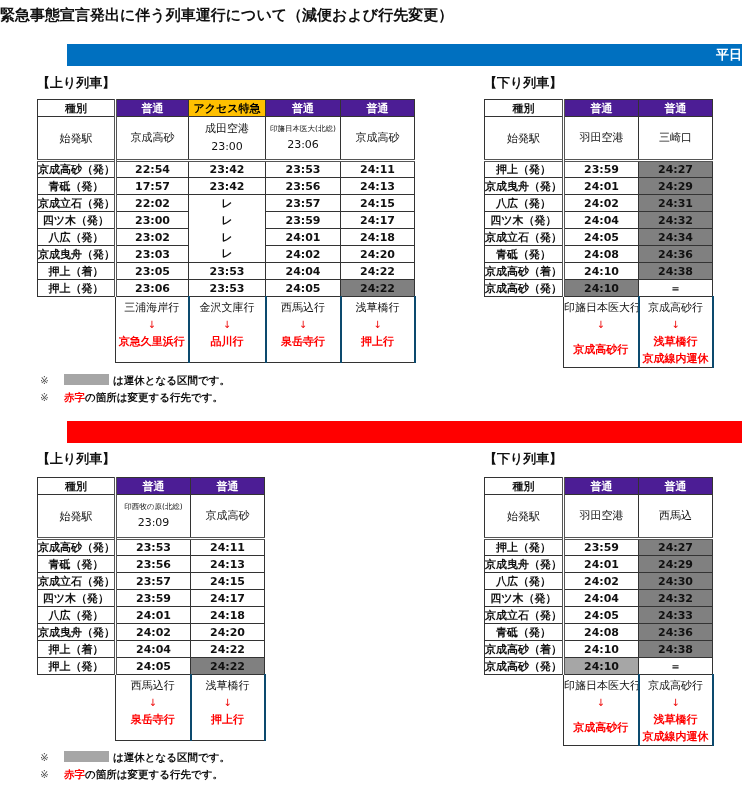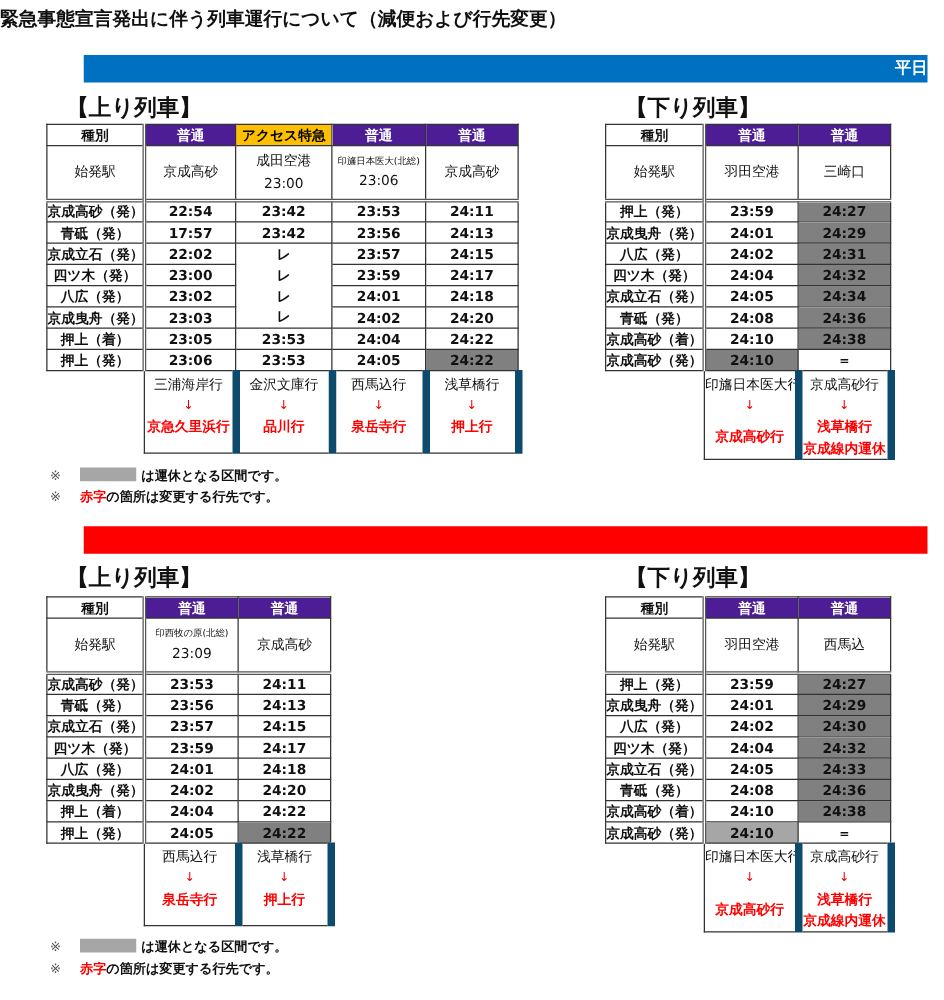--- a/index.html
+++ b/index.html
@@ -2,36 +2,36 @@
 <html><head>
 <meta charset="utf-8">
 <style>
   * { box-sizing: border-box; margin: 0; padding: 0; }
   html, body { width: 755px; height: 800px; background: #fff; overflow: hidden; }
   body { position: relative; font-family: "DejaVu Sans", "Liberation Sans", sans-serif; color: #111; }
   .title { position: absolute; left: 0; top: 6px; width: 755px; text-align: left; font-size: 15px; font-weight: bold; }
   .banner { position: absolute; left: 37px; width: 675px; height: 22px; color: #fff; font-weight: bold; font-size: 13px; text-align: right; line-height: 22px; margin-left: 30px; }
   .banner.blue { background: #0070C0; top: 44px; }
   .banner.red { background: #FF0000; top: 421px; }
-  .sec-label { position: absolute; font-size: 18px; font-weight: bold; margin-left: 16px; }
+  .sec-label { position: absolute; font-size: 13px; font-weight: bold; }
   table.tt { position: absolute; border-collapse: collapse; font-size: 11px; font-weight: bold; table-layout: fixed; }
   table.tt td { border: 1px solid #333; text-align: center; vertical-align: middle; height: 17px; padding: 0; white-space: nowrap; overflow: hidden; }
   table.tt td.lbl { border-right: 3px double #555; font-family: Liberation Serif, serif; }
   table.tt tr.hdr td.type { background: #4c1d95; color: #fff; height: 17px; }
   table.tt tr.hdr td.type.acc { background: #FFC000; color: #000; }
   table.tt tr.hdr td.lblh { height: 17px; }
   table.tt tr.orig td { height: 44px; font-weight: normal; font-size: 11px; line-height: 18px; }
   table.tt tr.orig td .small { font-size: 7.5px; display: block; line-height: 14px; }
   table.tt tr.orig { border-bottom: 3px double #555; }
   table.tt tr.dashed td { border-top: 1px dashed #333; }
   table.tt td.gray { background: #808080; }
   table.tt td.lgray { background: #A6A6A6; }
   table.tt td.lbl, table.tt td.lblh, table.tt tr.orig td.lbl { font-weight: normal; }
   table.tt td.lbl { font-weight: bold; }
-  table.tt tr.dest td { height: 66px; vertical-align: top; border-left: 1px solid #333; border-right: 6px solid #0c4a6e; border-bottom: 1px solid #333; border-top: none; font-weight: normal; line-height: 17px; padding-top: 2px; }
+  table.tt tr.dest td { height: 66px; vertical-align: top; border-left: 1px solid #333; border-right: 2px solid #0c4a6e; border-bottom: 1px solid #333; border-top: none; font-weight: normal; line-height: 17px; padding-top: 2px; }
   table.tt tr.dest td.empty { border: none; }
   .arrow { color: #E00; font-size: 10px; display: block; }
   .red { color: #FF0000; font-weight: bold; display: block; }
   .note { position: absolute; left: 40px; font-size: 10.5px; font-weight: bold; }
   .note .mark { display: inline-block; width: 24px; font-weight: normal; color: #555; }
   .note .swatch { display: inline-block; width: 45px; height: 11px; background: #A6A6A6; vertical-align: -1px; margin-right: 4px; }
   .note .redtxt { color: #FF0000; margin-top: 28px; }
 </style>
 </head>
 <body>

